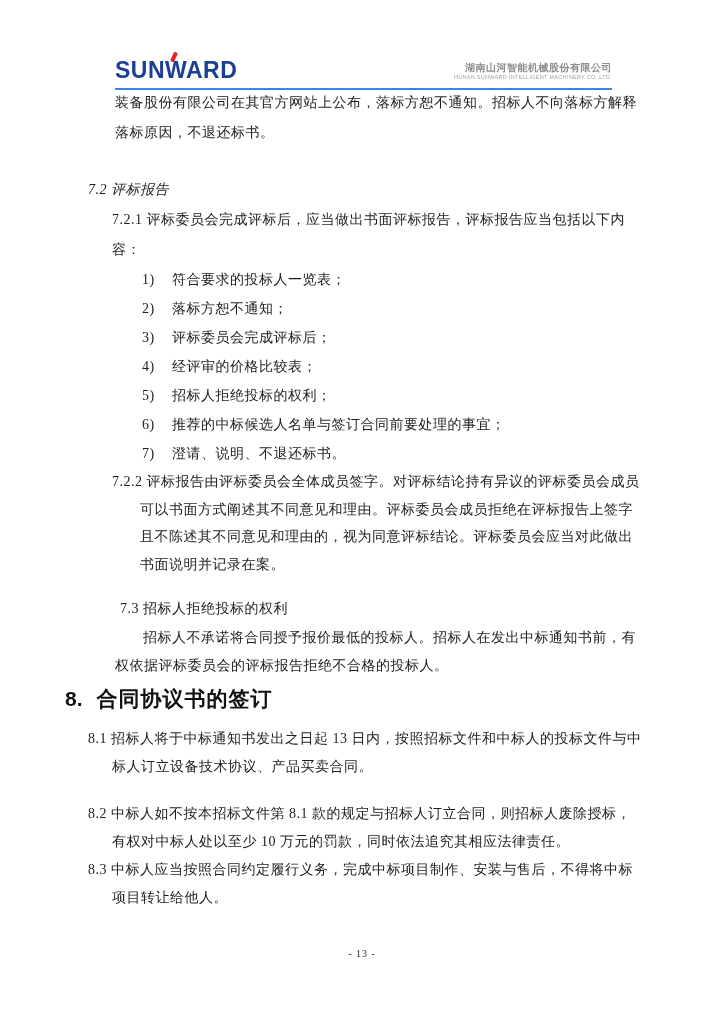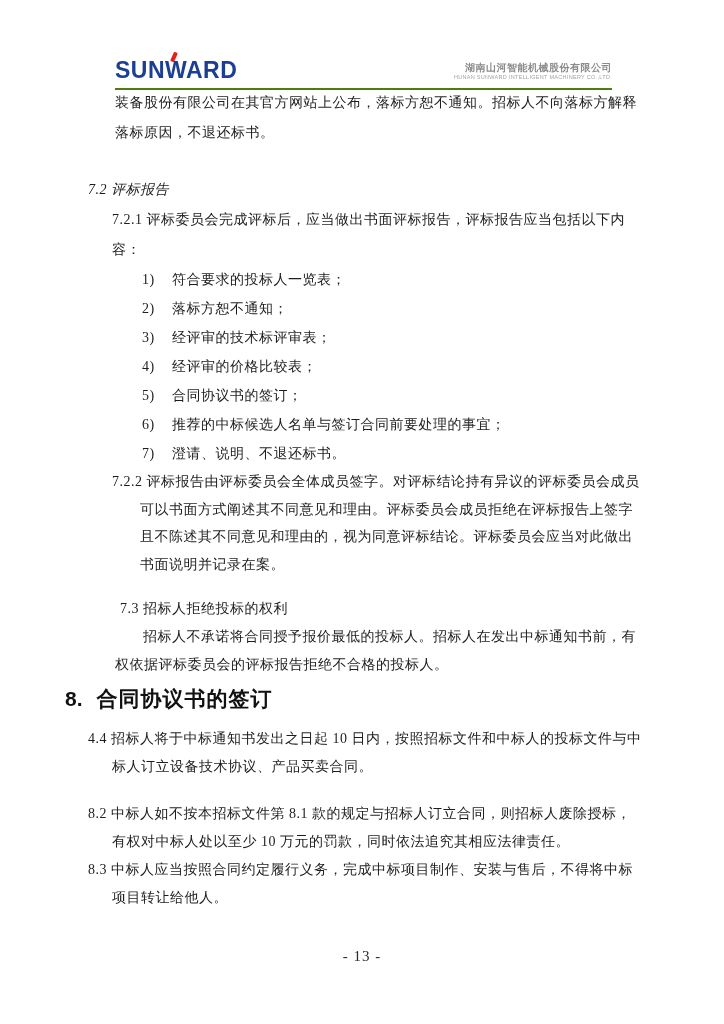--- a/index.html
+++ b/index.html
@@ -7,54 +7,54 @@
     position:relative; width:724px; height:1024px; margin:0 auto;
     background:#ffffff; overflow:hidden;
     font-family:"Liberation Serif","DejaVu Serif",serif;
     color:#1d1d1d;
   }
 
   
   .header {
     position:absolute; top:44px; left:115px; right:112px; height:38px;
     display:flex; justify-content:space-between; align-items:flex-end;
-    border-bottom:2px solid #4d7c0f; padding-bottom:6px;
+    border-bottom:2px solid #3b82f6; padding-bottom:6px;
   }
   .logo { position:relative; font-family:"Liberation Sans","DejaVu Sans",sans-serif;
     font-weight:800; font-size:23px; letter-spacing:0.5px; color:#1c3f94; line-height:1; }
   .logo-accent { position:absolute; left:57px; top:-7px; width:4px; height:10px;
     background:#e2231a; transform:rotate(24deg); border-radius:1px; }
   .company { text-align:right; font-family:"Liberation Sans","DejaVu Sans",sans-serif; }
   .company-cn { font-size:10px; font-weight:700; color:#8c8c8c; letter-spacing:0.5px; line-height:1.2; }
   .company-en { font-size:5.5px; color:#a3a3a3; letter-spacing:0.3px; line-height:1.4; }
 
   
   .content { position:absolute; top:88px; left:0; right:0; font-size:14px; letter-spacing:0.5px; }
   .para       { line-height:30px; }
   .intro      { margin:0 82px 0 115px; }
   .sec-head   { margin:27px 82px 0 88px; line-height:30px;font-style:italic; }
   .clause-721 { margin:0 80px 0 112px; line-height:30px; }
   .report-list { list-style:none; margin:0 80px 0 142px; padding:0; }
   .report-list li { line-height:29px; }
   .li-num { display:inline-block; min-width:30px; }
   .clause-722 { margin:0 82px 0 140px; text-indent:-28px; line-height:27.5px; }
   .sec-head-73 { margin:16px 82px 0 120px; line-height:30px; }
-  .clause-73  { margin:0 84px 0 115px; text-indent:2em; line-height:27.5px;font-family:Liberation Mono, monospace; }
+  .clause-73  { margin:0 84px 0 115px; text-indent:2em; line-height:27.5px; }
   .sec8-head  { margin:6px 80px 12px 65px; line-height:28px;
     font-family:"Liberation Sans","DejaVu Sans",sans-serif;
     font-weight:700; font-size:21px; letter-spacing:1px; color:#111; }
   .sec8-num { margin-right:14px; letter-spacing:0; }
   .clause-8x  { margin:0 80px 0 112px; text-indent:-24px; line-height:28px; }
   .c81 { margin-top:10px; }
   .c82 { margin-top:19px; }
   .c83 { }
 
   
   .footer { position:absolute; top:948px; left:0; right:0; text-align:center;
-    font-size:15px; color:#2b2b2b; letter-spacing:1px; }
+    font-size:10px; color:#2b2b2b; letter-spacing:1px; }
 </style>
 </head>
 <body>
 
 <div class="page">
 
   <div class="header">
     <div class="logo">
       <span>SUNWARD</span>
       <span class="logo-accent"></span>
@@ -69,38 +69,38 @@
 
     <p class="para intro">装备股份有限公司在其官方网站上公布，落标方恕不通知。招标人不向落标方解释落标原因，不退还标书。</p>
 
     <div class="sec-head">7.2 评标报告</div>
 
     <div class="clause-721">7.2.1 评标委员会完成评标后，应当做出书面评标报告，评标报告应当包括以下内容：</div>
 
     <ol class="report-list">
         <li><span class="li-num">1)</span><span>符合要求的投标人一览表；</span></li>
         <li><span class="li-num">2)</span><span>落标方恕不通知；</span></li>
-        <li><span class="li-num">3)</span><span>经评审的技术标评审表；</span></li>
+        <li><span class="li-num">3)</span><span>评标委员会完成评标后；</span></li>
         <li><span class="li-num">4)</span><span>经评审的价格比较表；</span></li>
-        <li><span class="li-num">5)</span><span>合同协议书的签订；</span></li>
+        <li><span class="li-num">5)</span><span>招标人拒绝投标的权利；</span></li>
         <li><span class="li-num">6)</span><span>推荐的中标候选人名单与签订合同前要处理的事宜；</span></li>
         <li><span class="li-num">7)</span><span>澄请、说明、不退还标书。</span></li>
       </ol>
 
     <div class="clause-722">7.2.2 评标报告由评标委员会全体成员签字。对评标结论持有异议的评标委员会成员可以书面方式阐述其不同意见和理由。评标委员会成员拒绝在评标报告上签字且不陈述其不同意见和理由的，视为同意评标结论。评标委员会应当对此做出书面说明并记录在案。</div>
 
     <div class="sec-head-73">7.3 招标人拒绝投标的权利</div>
 
     <div class="clause-73">招标人不承诺将合同授予报价最低的投标人。招标人在发出中标通知书前，有权依据评标委员会的评标报告拒绝不合格的投标人。</div>
 
     <div class="sec8-head">
       <span class="sec8-num">8.</span><span>合同协议书的签订</span>
     </div>
 
-    <div class="clause-8x c81">4.4 招标人将于中标通知书发出之日起 10 日内，按照招标文件和中标人的投标文件与中标人订立设备技术协议、产品买卖合同。</div>
+    <div class="clause-8x c81">8.1 招标人将于中标通知书发出之日起 13 日内，按照招标文件和中标人的投标文件与中标人订立设备技术协议、产品买卖合同。</div>
 
     <div class="clause-8x c82">8.2 中标人如不按本招标文件第 8.1 款的规定与招标人订立合同，则招标人废除授标，有权对中标人处以至少 10 万元的罚款，同时依法追究其相应法律责任。</div>
 
     <div class="clause-8x c83">8.3 中标人应当按照合同约定履行义务，完成中标项目制作、安装与售后，不得将中标项目转让给他人。</div>
 
   </div>
 
   <div class="footer">- 13 -</div>
 
 </div>

